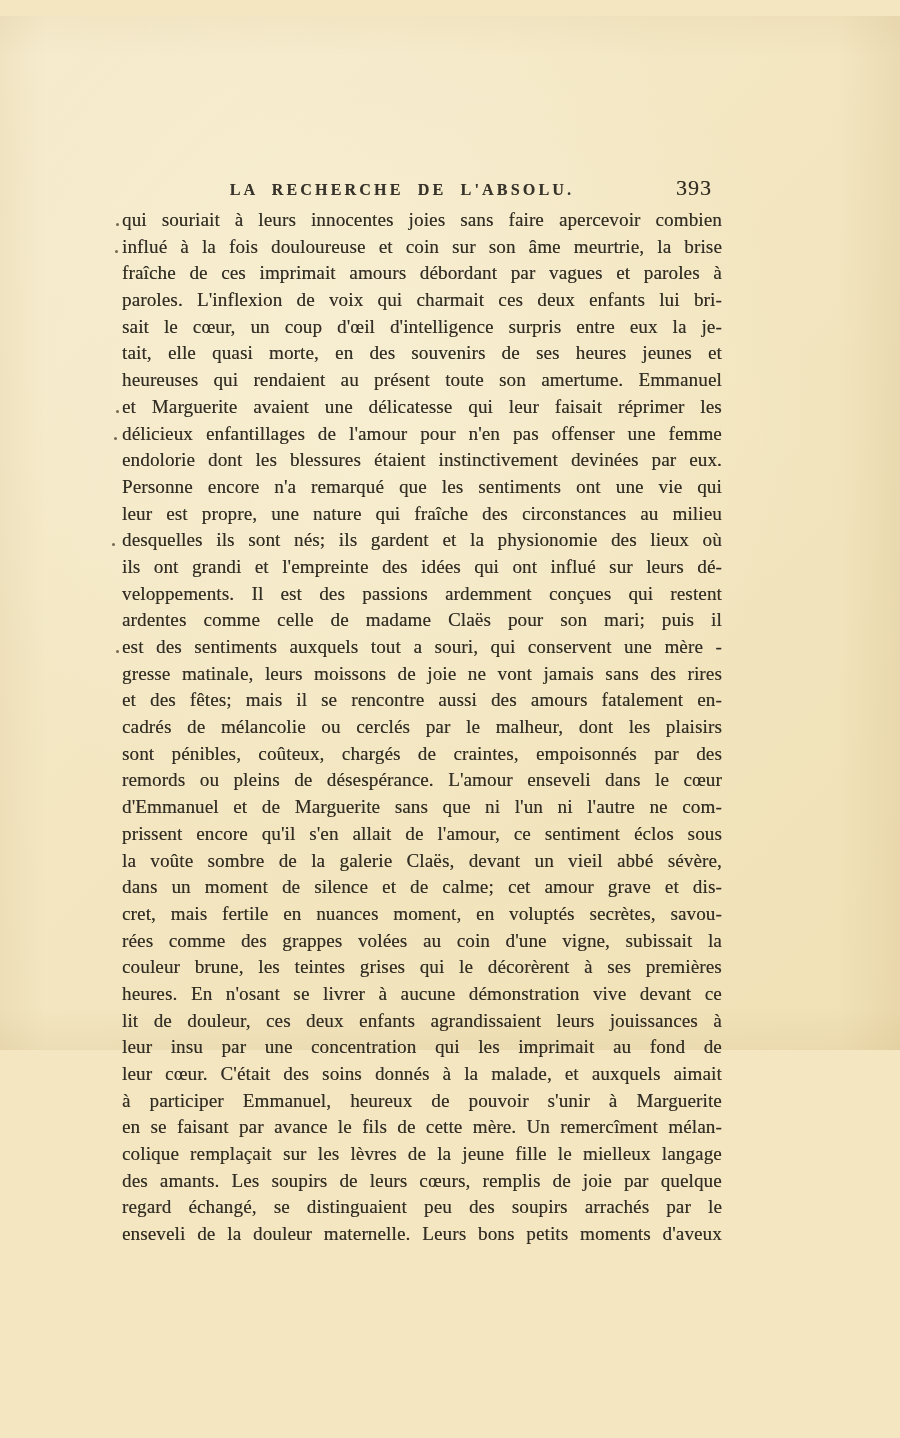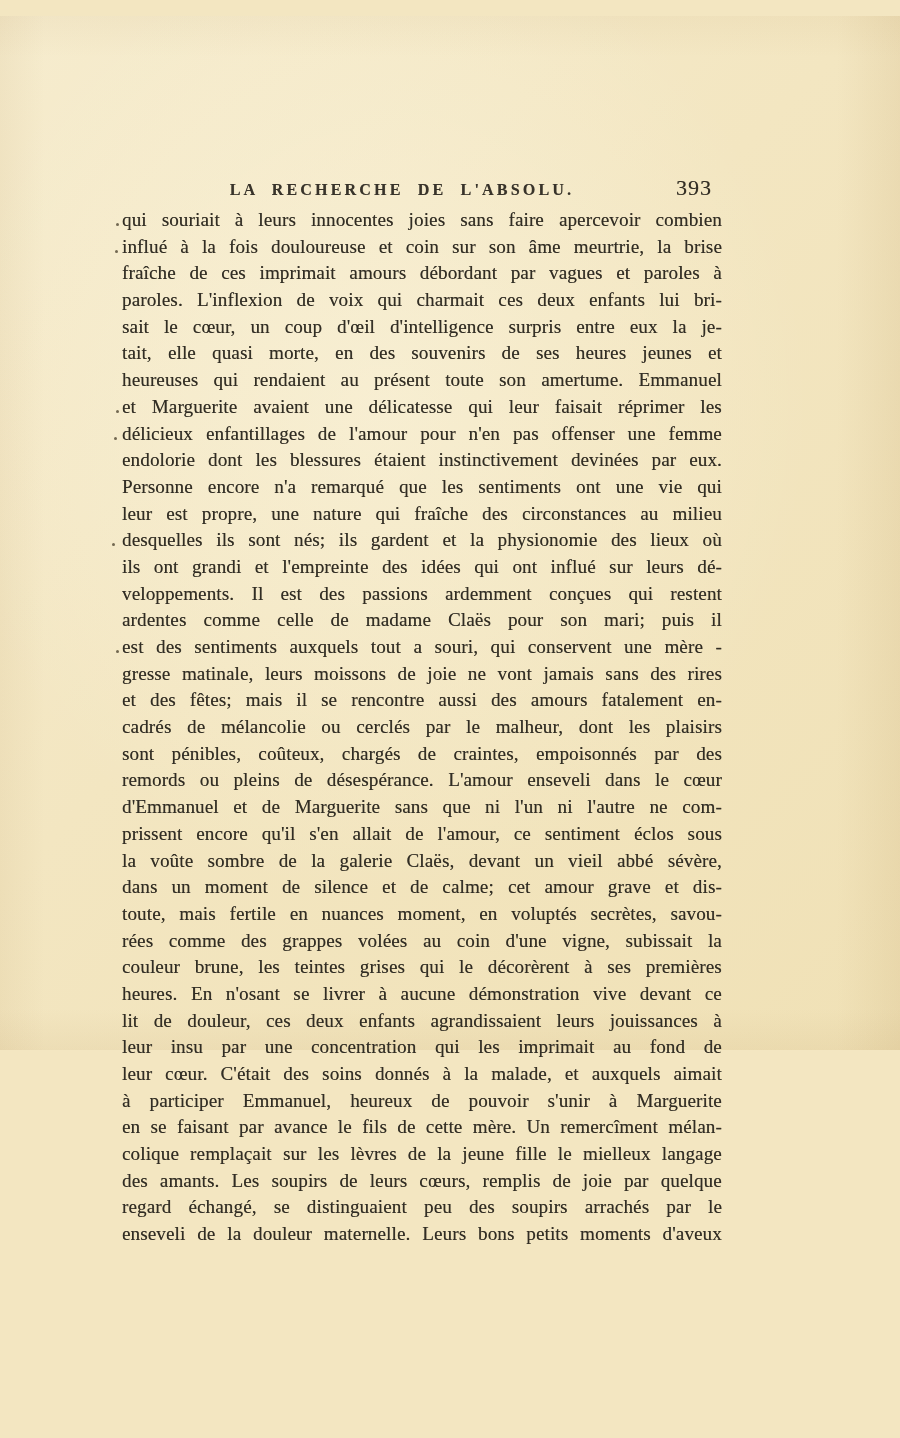--- a/index.html
+++ b/index.html
@@ -82,21 +82,21 @@
       <div class="line"><span>est</span><span>des</span><span>sentiments</span><span>auxquels</span><span>tout</span><span>a</span><span>souri,</span><span>qui</span><span>conservent</span><span>une</span><span>mère</span><span>-</span></div>
       <div class="line"><span>gresse</span><span>matinale,</span><span>leurs</span><span>moissons</span><span>de</span><span>joie</span><span>ne</span><span>vont</span><span>jamais</span><span>sans</span><span>des</span><span>rires</span></div>
       <div class="line"><span>et</span><span>des</span><span>fêtes;</span><span>mais</span><span>il</span><span>se</span><span>rencontre</span><span>aussi</span><span>des</span><span>amours</span><span>fatalement</span><span>en-</span></div>
       <div class="line"><span>cadrés</span><span>de</span><span>mélancolie</span><span>ou</span><span>cerclés</span><span>par</span><span>le</span><span>malheur,</span><span>dont</span><span>les</span><span>plaisirs</span></div>
       <div class="line"><span>sont</span><span>pénibles,</span><span>coûteux,</span><span>chargés</span><span>de</span><span>craintes,</span><span>empoisonnés</span><span>par</span><span>des</span></div>
       <div class="line"><span>remords</span><span>ou</span><span>pleins</span><span>de</span><span>désespérance.</span><span>L'amour</span><span>enseveli</span><span>dans</span><span>le</span><span>cœur</span></div>
       <div class="line"><span>d'Emmanuel</span><span>et</span><span>de</span><span>Marguerite</span><span>sans</span><span>que</span><span>ni</span><span>l'un</span><span>ni</span><span>l'autre</span><span>ne</span><span>com-</span></div>
       <div class="line"><span>prissent</span><span>encore</span><span>qu'il</span><span>s'en</span><span>allait</span><span>de</span><span>l'amour,</span><span>ce</span><span>sentiment</span><span>éclos</span><span>sous</span></div>
       <div class="line"><span>la</span><span>voûte</span><span>sombre</span><span>de</span><span>la</span><span>galerie</span><span>Claës,</span><span>devant</span><span>un</span><span>vieil</span><span>abbé</span><span>sévère,</span></div>
       <div class="line"><span>dans</span><span>un</span><span>moment</span><span>de</span><span>silence</span><span>et</span><span>de</span><span>calme;</span><span>cet</span><span>amour</span><span>grave</span><span>et</span><span>dis-</span></div>
-      <div class="line"><span>toute,</span><span>mais</span><span>fertile</span><span>en</span><span>nuances</span><span>moment,</span><span>en</span><span>voluptés</span><span>secrètes,</span><span>savou-</span></div>
+      <div class="line"><span>cret,</span><span>mais</span><span>fertile</span><span>en</span><span>nuances</span><span>moment,</span><span>en</span><span>voluptés</span><span>secrètes,</span><span>savou-</span></div>
       <div class="line"><span>rées</span><span>comme</span><span>des</span><span>grappes</span><span>volées</span><span>au</span><span>coin</span><span>d'une</span><span>vigne,</span><span>subissait</span><span>la</span></div>
       <div class="line"><span>couleur</span><span>brune,</span><span>les</span><span>teintes</span><span>grises</span><span>qui</span><span>le</span><span>décorèrent</span><span>à</span><span>ses</span><span>premières</span></div>
       <div class="line"><span>heures.</span><span>En</span><span>n'osant</span><span>se</span><span>livrer</span><span>à</span><span>aucune</span><span>démonstration</span><span>vive</span><span>devant</span><span>ce</span></div>
       <div class="line"><span>lit</span><span>de</span><span>douleur,</span><span>ces</span><span>deux</span><span>enfants</span><span>agrandissaient</span><span>leurs</span><span>jouissances</span><span>à</span></div>
       <div class="line"><span>leur</span><span>insu</span><span>par</span><span>une</span><span>concentration</span><span>qui</span><span>les</span><span>imprimait</span><span>au</span><span>fond</span><span>de</span></div>
       <div class="line"><span>leur</span><span>cœur.</span><span>C'était</span><span>des</span><span>soins</span><span>donnés</span><span>à</span><span>la</span><span>malade,</span><span>et</span><span>auxquels</span><span>aimait</span></div>
       <div class="line"><span>à</span><span>participer</span><span>Emmanuel,</span><span>heureux</span><span>de</span><span>pouvoir</span><span>s'unir</span><span>à</span><span>Marguerite</span></div>
       <div class="line"><span>en</span><span>se</span><span>faisant</span><span>par</span><span>avance</span><span>le</span><span>fils</span><span>de</span><span>cette</span><span>mère.</span><span>Un</span><span>remercîment</span><span>mélan-</span></div>
       <div class="line"><span>colique</span><span>remplaçait</span><span>sur</span><span>les</span><span>lèvres</span><span>de</span><span>la</span><span>jeune</span><span>fille</span><span>le</span><span>mielleux</span><span>langage</span></div>
       <div class="line"><span>des</span><span>amants.</span><span>Les</span><span>soupirs</span><span>de</span><span>leurs</span><span>cœurs,</span><span>remplis</span><span>de</span><span>joie</span><span>par</span><span>quelque</span></div>

